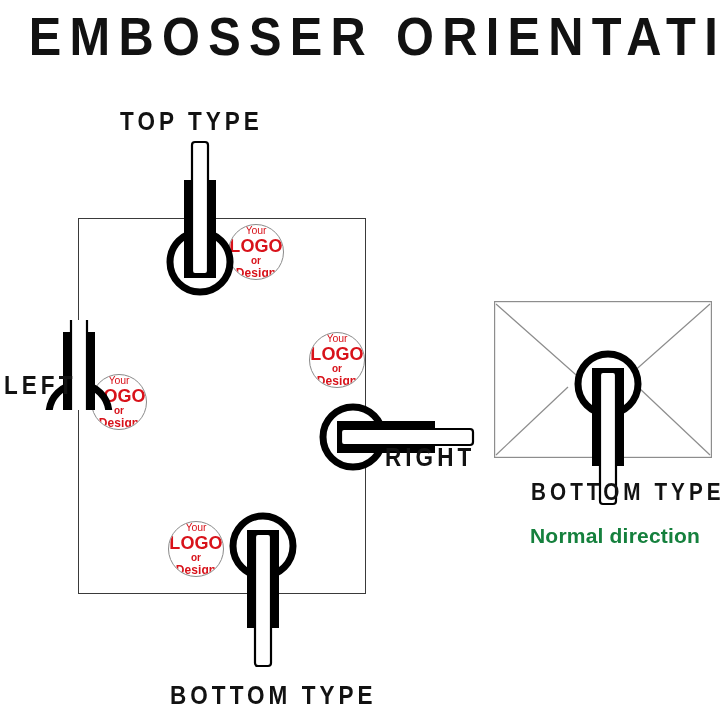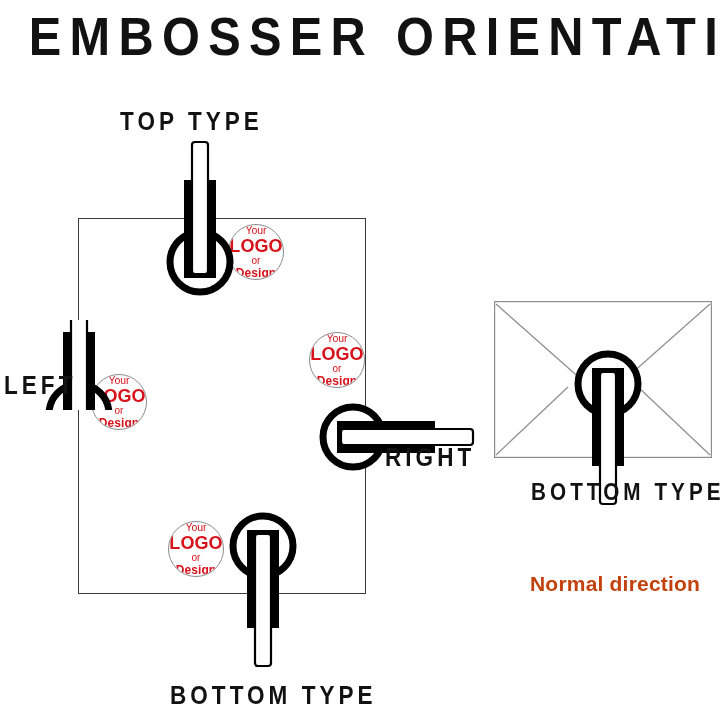--- a/index.html
+++ b/index.html
@@ -51,24 +51,23 @@
   .lbl-bottom{ left: 170px; top: 681px; font-size: 25px; transform-origin: left top; }
   .lbl-env   { left: 531px; top: 479px; font-size: 23px; transform-origin: left top; }
 
   .lbl-normal {
     position: absolute;
     left: 530px;
     top: 524px;
     font-family: "Liberation Sans", sans-serif;
     font-size: 21px;
     font-weight: bold;
-    color: #c2410c;
+    color: #15803d;
     letter-spacing: 0.2px;
     white-space: nowrap;
-    margin-top: 48px;
   }
 
   
   .card {
     position: absolute;
     left: 78px;
     top: 218px;
     width: 288px;
     height: 376px;
     border: 1.5px solid #3a3a3a;
@@ -98,21 +97,21 @@
     flex-direction: column;
     align-items: center;
     justify-content: space-between;
     line-height: 1.02;
     color: #d8121a;
     font-family: "Liberation Sans", sans-serif;
     overflow: hidden;
   }
   .logo-badge .l1 { font-size: 10.5px; font-weight: normal; }
   .logo-badge .l2 { font-size: 18px; font-weight: bold; letter-spacing: 0.1px; }
-  .logo-badge .l3 { font-size: 10px;  font-weight: normal; }
+  .logo-badge .l3 { font-size: 10px;  font-weight: bold; }
   .logo-badge .l4 { font-size: 12px;  font-weight: bold; letter-spacing: 0.1px; }
 
   .logo-top    { left: 228px; top: 224px; }
   .logo-left   { left: 91px;  top: 374px; }
   .logo-right  { left: 309px; top: 332px; }
   .logo-bottom { left: 168px; top: 521px; }
 
   
   .emb { position: absolute; }
   .emb-top    { left: 155px; top: 128px; }

